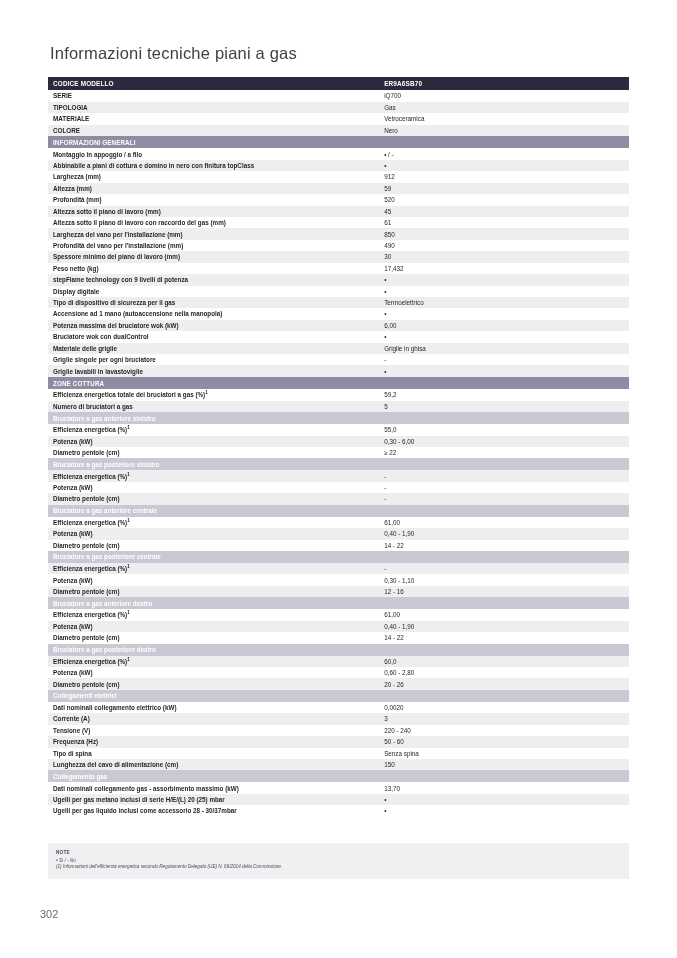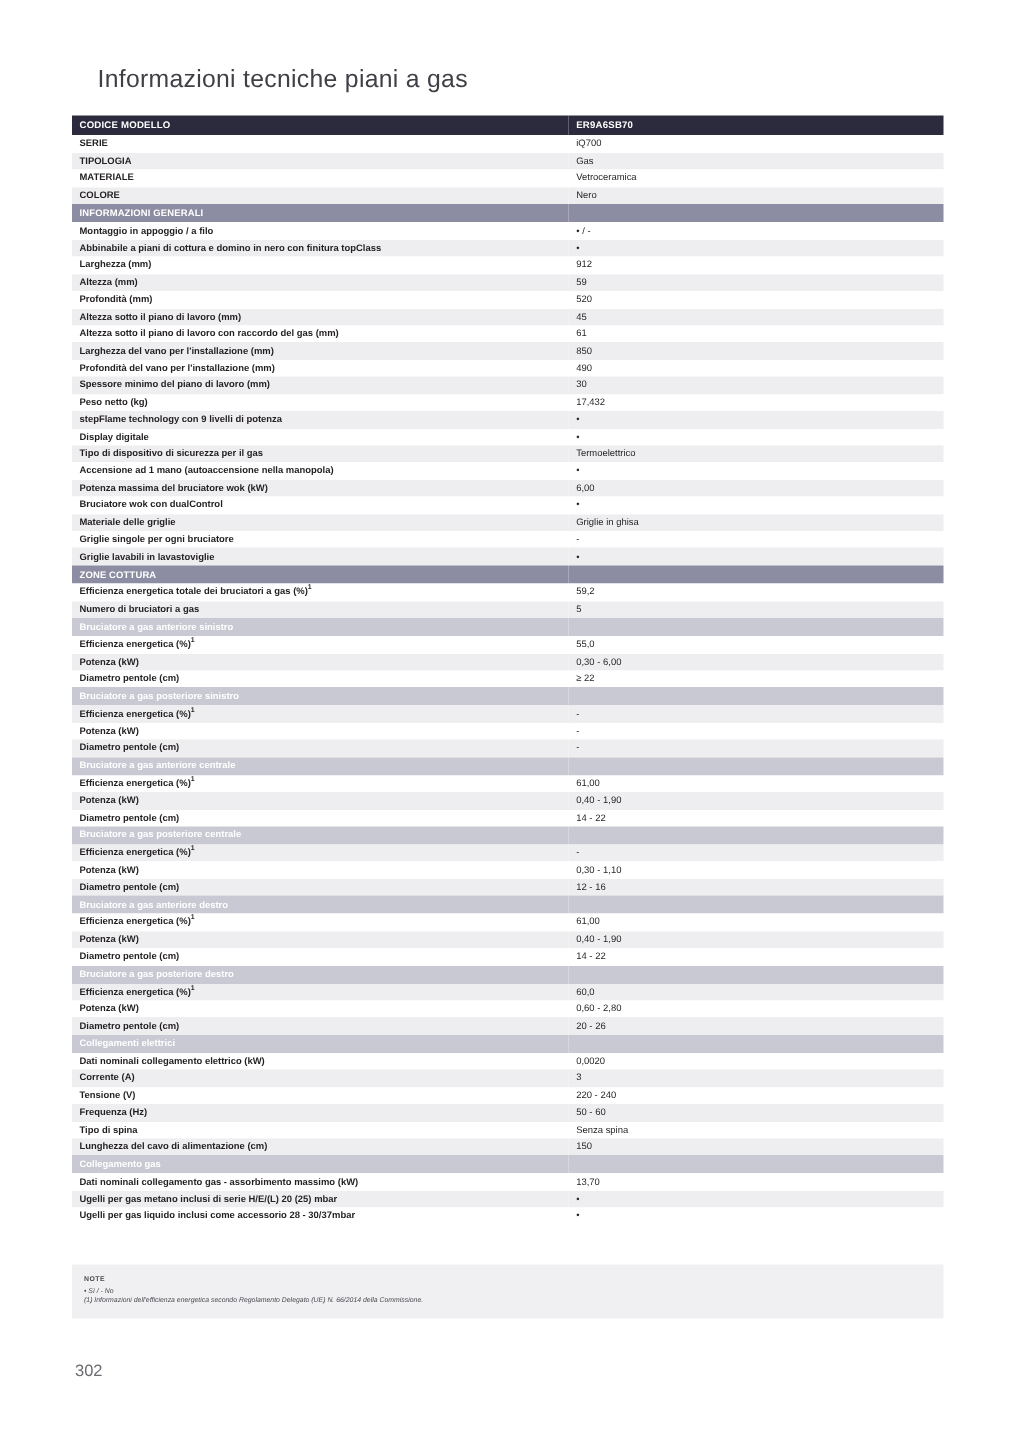--- a/index.html
+++ b/index.html
@@ -19,21 +19,21 @@
     width: 677px;
     height: 958px;
     padding: 44px 48px 0 48px;
     position: relative;
   }
   .page-title {
     font-size: 16.5px;
     font-weight: 400;
     color: #3f3f46;
     letter-spacing: 0.2px;
-    margin: 0 0 14px 15px;
+    margin: 0 0 14px 0;
     padding-left: 2px;
   }
   table.spec {
     width: 100%;
     border-collapse: collapse;
     table-layout: fixed;
     font-size: 6.3px;
   }
   table.spec td {
     padding: 2.1px 4px 2.1px 5px;
@@ -86,21 +86,21 @@
   }
   .notes .notes-title {
     font-weight: bold;
     font-size: 4.6px;
     letter-spacing: 0.3px;
     margin-bottom: 1px;
   }
   .notes .note-line { font-style: italic; }
   .page-number {
     position: absolute;
-    left: 50px;
+    left: 40px;
     bottom: 38px;
     font-size: 11px;
     color: #6b6b72;
   }
 </style>
 </head>
 <body>
 
 <div class="page">
 

